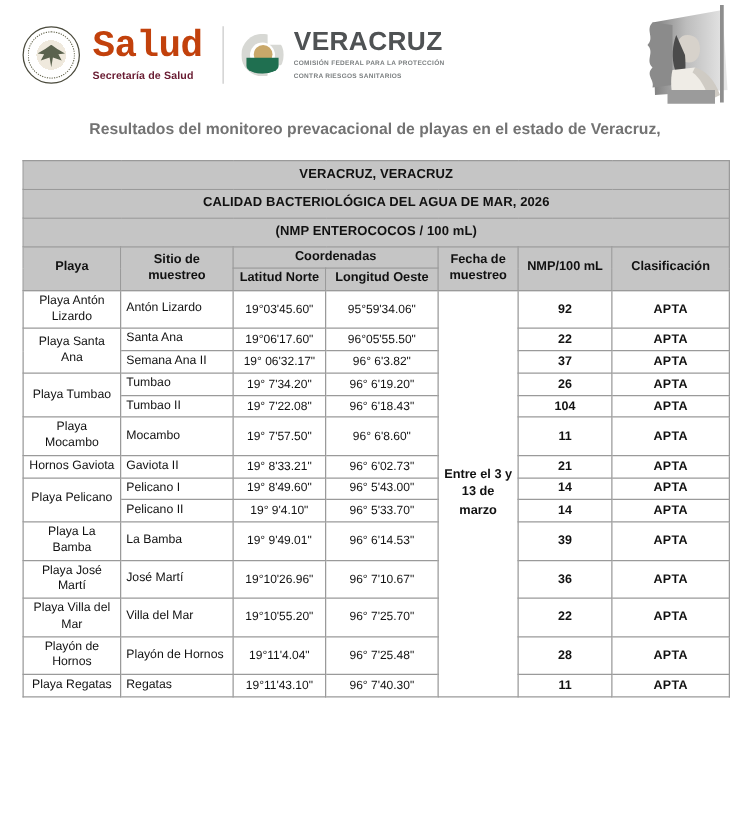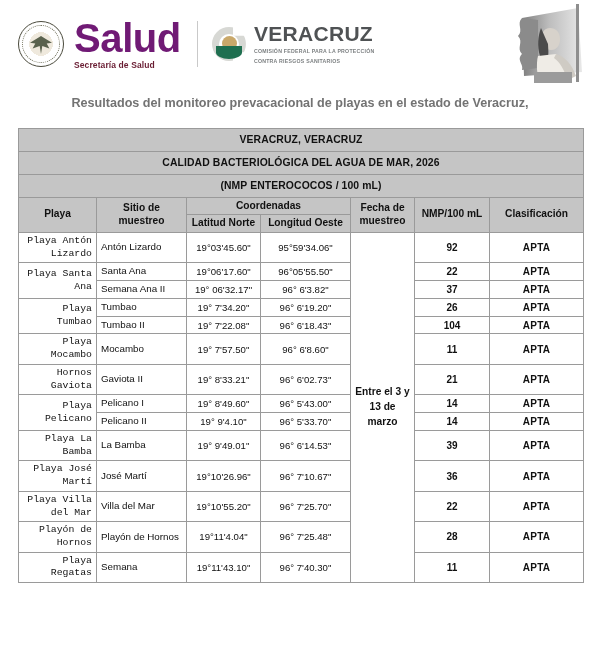--- a/index.html
+++ b/index.html
@@ -57,25 +57,25 @@
     position: absolute;
     inset: 3px;
     border-radius: 50%;
     border: 1.2px dotted #6b6b55;
   }
   .salud-block {
     margin-left: 10px;
     line-height: 1;
   }
   .salud-word {
-    font-size: 40px;
-    font-weight: bold;
-    color: #701a75;
+    font-size: 30px;
+    font-weight: bold;
+    color: #c2410c;
     letter-spacing: -0.4px;
-    font-family: Liberation Sans, sans-serif;
+    font-family: Liberation Mono, monospace;
   }
   .salud-sub {
     font-size: 8.5px;
     font-weight: bold;
     color: #691c32;
     margin-top: 3px;
     letter-spacing: .1px;
   }
   .divider-vert {
     width: 1px;
@@ -183,25 +183,24 @@
     letter-spacing: .1px;
   }
   .colhead {
     background: #c5c5c5;
     text-align: center;
     font-weight: bold;
     font-size: 10.2px;
     line-height: 1.25;
   }
   td.beach {
-    text-align: right;
+    text-align: center;
     font-size: 9.8px;
     line-height: 1.3;
     padding-left: 5px;
-    font-family: Liberation Mono, monospace;
   }
   td.site {
     text-align: left;
     font-size: 9.8px;
     line-height: 1.3;
     padding-left: 5px;
   }
   td.coord {
     text-align: center;
     font-size: 9.6px;
@@ -411,21 +410,21 @@
         <tr>
           <td class="beach">Playón de Hornos</td>
           <td class="site">Playón de Hornos</td>
           <td class="coord">19°11'4.04"</td>
           <td class="coord">96° 7'25.48"</td>
           <td class="nmp">28</td>
           <td class="clasif">APTA</td>
         </tr>
         <tr>
           <td class="beach">Playa Regatas</td>
-          <td class="site">Semana</td>
+          <td class="site">Regatas</td>
           <td class="coord">19°11'43.10"</td>
           <td class="coord">96° 7'40.30"</td>
           <td class="nmp">11</td>
           <td class="clasif">APTA</td>
         </tr>
       </tbody>
   </table>
 </div>
 
 </body></html>

